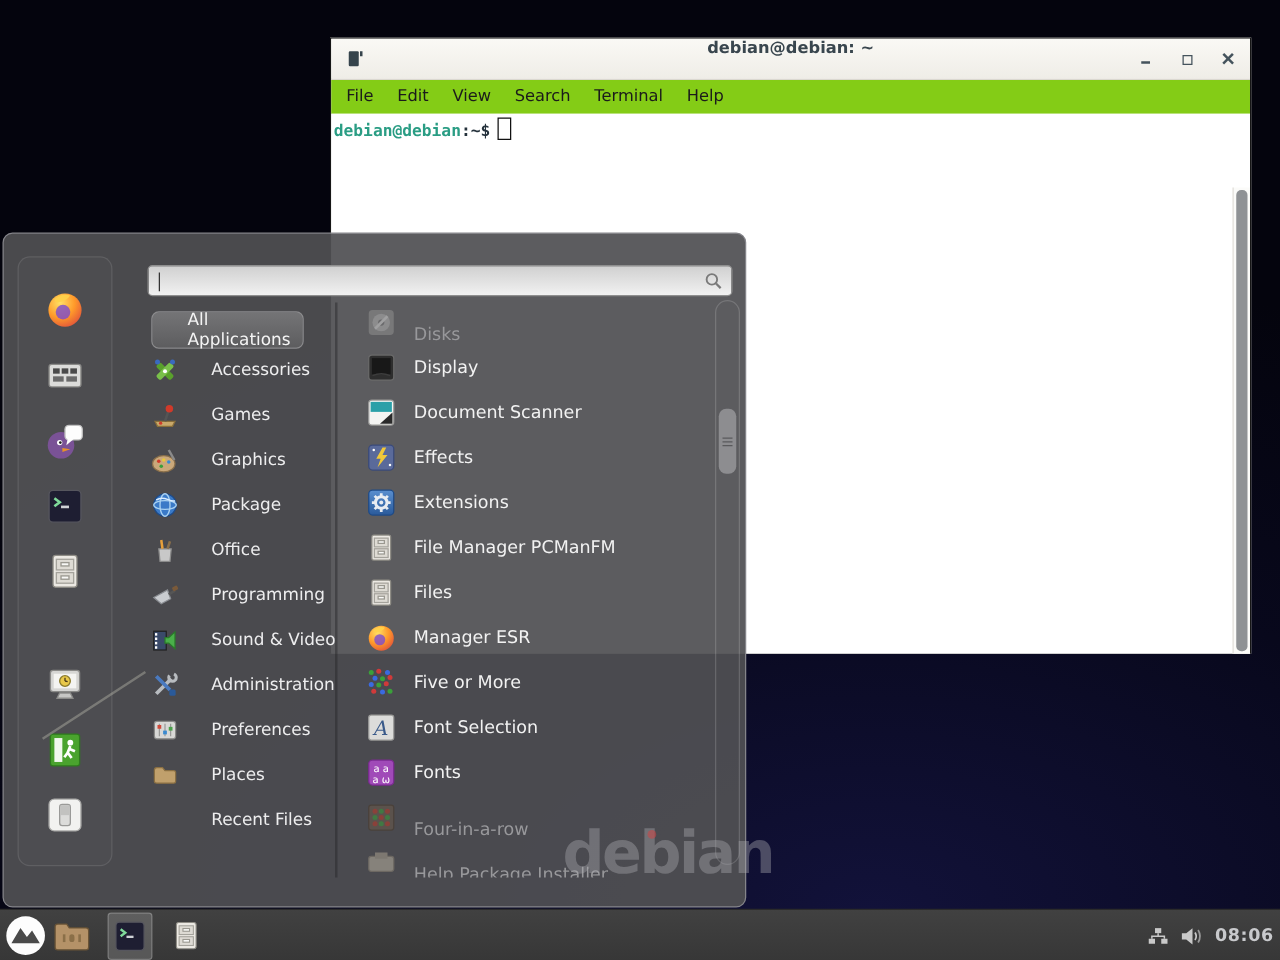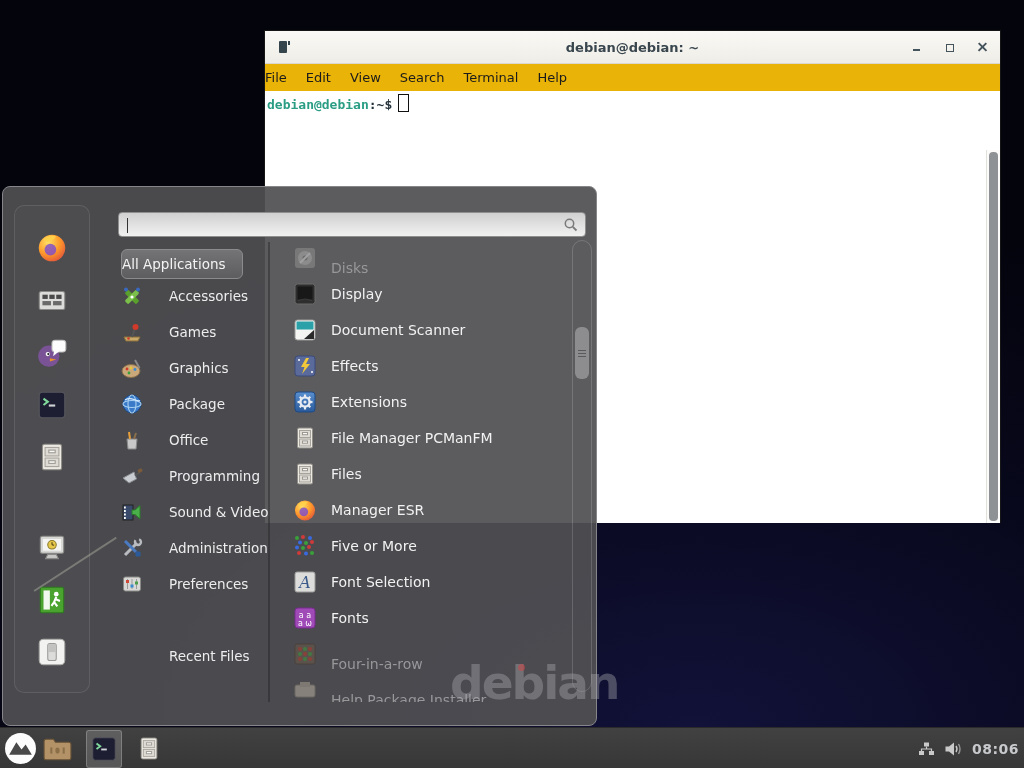--- a/index.html
+++ b/index.html
@@ -3,32 +3,32 @@
 <meta charset="utf-8">
 <style>
   html,body{margin:0;padding:0;background:#000;}
   .screen{position:relative;width:1024px;height:768px;overflow:hidden;
     font-family:"DejaVu Sans","Liberation Sans",sans-serif;
     background:radial-gradient(ellipse 900px 520px at 68% 95%, #12123a 0%, #08081c 55%, #04040d 100%);}
   
   .term{position:absolute;left:264px;top:30px;width:737px;height:493px;
     background:#ffffff;border:1px solid #161616;box-sizing:border-box;z-index:10;}
   .term-titlebar{position:relative;height:32px;background:linear-gradient(#faf9f5,#efede7);
-    border-bottom:1px solid #dbd8d0;display:flex;align-items:center;justify-content:center;}
+    border-bottom:1px solid #dbd8d0;display:flex;justify-content:center;}
   .term-title{font-size:13px;font-weight:bold;color:#39464e;}
   .term-appicon{position:absolute;left:14px;top:10px;width:8px;height:12px;background:#36444c;border-radius:1px;}
   .term-appicon::after{content:"";position:absolute;left:9px;top:0;width:2px;height:4px;background:#36444c;}
   .winbtns{position:absolute;right:12px;top:0;height:32px;display:flex;align-items:center;gap:22px;}
   .wb{width:11px;height:11px;position:relative;cursor:default;}
   .wb-min::after{content:"";position:absolute;left:2px;top:7px;width:7px;height:2.5px;background:#44535c;}
   .wb-max::after{content:"";position:absolute;left:1.5px;top:2px;width:6px;height:6px;border:1.8px solid #44535c;}
   .wb-close::before,.wb-close::after{content:"";position:absolute;left:0px;top:4.5px;width:11px;height:2.2px;background:#44535c;}
   .wb-close::before{transform:rotate(45deg);} .wb-close::after{transform:rotate(-45deg);}
-  .term-menubar{height:27px;background:#eab308;display:flex;align-items:center;gap:19px;
-    font-size:13px;color:#1b1b1b;}
+  .term-menubar{height:27px;background:#84cc16;display:flex;align-items:center;gap:19px;
+    padding-left:12px;font-size:13px;color:#1b1b1b;}
   .term-menubar span{cursor:default;}
   .term-body{position:relative;height:432px;background:#fff;
     font-family:"DejaVu Sans Mono","Liberation Mono",monospace;font-size:13px;font-weight:bold;
     padding:3px 0 0 2px;box-sizing:border-box;}
   .p-user{color:#2a9d84;text-align:center;} .p-rest{color:#25323c;}
   .cursor{display:inline-block;width:9px;height:16px;border:1.6px solid #111;vertical-align:-3px;margin-left:6px;}
   .term-scroll{position:absolute;right:0;top:59px;bottom:0;width:13px;background:#fbfbf9;border-left:1px solid #e2e0da;}
   .term-thumb{position:absolute;left:2px;top:2px;bottom:2px;width:9px;background:#8f9295;border-radius:4px;}
   
   .menu{position:absolute;left:2px;top:186px;width:595px;height:540px;box-sizing:border-box;
@@ -38,21 +38,21 @@
   .fav{position:absolute;left:50%;transform:translateX(-50%);width:34px;height:34px;cursor:pointer;}
   .fav svg{width:34px;height:34px;display:block;}
   .search{position:absolute;left:115px;top:25px;width:468px;height:25px;box-sizing:border-box;
     background:linear-gradient(#d0d0d0,#f1f1f1);border:1px solid #8f8f8f;border-radius:4px;}
   .search input{position:absolute;left:8px;top:2px;width:430px;height:19px;border:none;background:transparent;
     outline:none;font-size:13px;color:#222;caret-color:#222;font-family:inherit;}
   .caret{position:absolute;left:8px;top:5px;width:1px;height:15px;background:#333;}
   .mag{position:absolute;right:6px;top:4px;width:16px;height:16px;}
   .allapps{position:absolute;left:118px;top:62px;width:122px;height:30px;box-sizing:border-box;
     background:linear-gradient(#747476,#5d5d5f);border:1px solid #8b8b8d;border-radius:6px;
-    display:flex;align-items:center;padding-left:0;font-size:13.5px;color:#f4f4f4;cursor:pointer;}
+    display:flex;align-items:center;padding-left:28px;font-size:13.5px;color:#f4f4f4;cursor:pointer;}
   .cat-row{position:absolute;left:118px;width:152px;height:36px;display:flex;align-items:center;gap:26px;cursor:pointer;}
   .cicon{width:22px;height:22px;flex:0 0 22px;} .cicon svg{width:22px;height:22px;display:block;}
   .clabel{font-size:13.5px;color:#ededee;white-space:nowrap;}
   .vdivider{position:absolute;left:265px;top:55px;width:2px;height:460px;background:rgba(38,38,40,0.45);}
   .app-list{position:absolute;left:269px;top:53px;width:294px;height:462px;overflow:hidden;}
   .app-row{height:36px;display:flex;align-items:center;gap:13px;padding-left:20px;cursor:pointer;}
   .aicon{width:26px;height:26px;flex:0 0 26px;} .aicon svg{width:26px;height:26px;display:block;}
   .alabel{font-size:14px;color:#f2f2f2;white-space:nowrap;}
   .app-row.disabled .alabel{color:#98989b;margin-top:20px;} .app-row.disabled .aicon{opacity:0.55;}
   .app-scroll{position:absolute;left:569px;top:53px;width:20px;height:452px;box-sizing:border-box;
@@ -298,20 +298,28 @@
         <line x1="6.5" y1="6" x2="6.5" y2="16" stroke="#9a9a98"></line>
             <line x1="11" y1="6" x2="11" y2="16" stroke="#9a9a98"></line>
             <line x1="15.5" y1="6" x2="15.5" y2="16" stroke="#9a9a98"></line>
         <rect x="5" y="7" width="3" height="3" fill="#d04a3a"></rect>
             <rect x="9.5" y="11.5" width="3" height="3" fill="#3a8ad0"></rect>
             <rect x="14" y="8.5" width="3" height="3" fill="#4aa04a"></rect>
           </svg>
         </span>
       <span class="clabel">Preferences</span>
     </div>
+    <div class="cat-row" style="top:415px">
+      <span class="cicon">
+          <svg viewBox="0 0 22 22">
+        <path d="M2.5 7 Q2.5 5 4.5 5 L9 5 L11 7.5 L18 7.5 Q19.5 7.5 19.5 9 L19.5 16 Q19.5 17.5 18 17.5 L4.5 17.5 Q2.5 17.5 2.5 16 Z" fill="#c0a06c" stroke="#8a6f42"></path>
+          </svg>
+        </span>
+      <span class="clabel">Places</span>
+    </div>
     <div class="cat-row" style="top:451px">
       <span class="cicon"></span>
       <span class="clabel">Recent Files</span>
     </div>
 
     <div class="vdivider"></div>
 
     <div class="app-list">
       <div class="app-row disabled">
         <span class="aicon">

